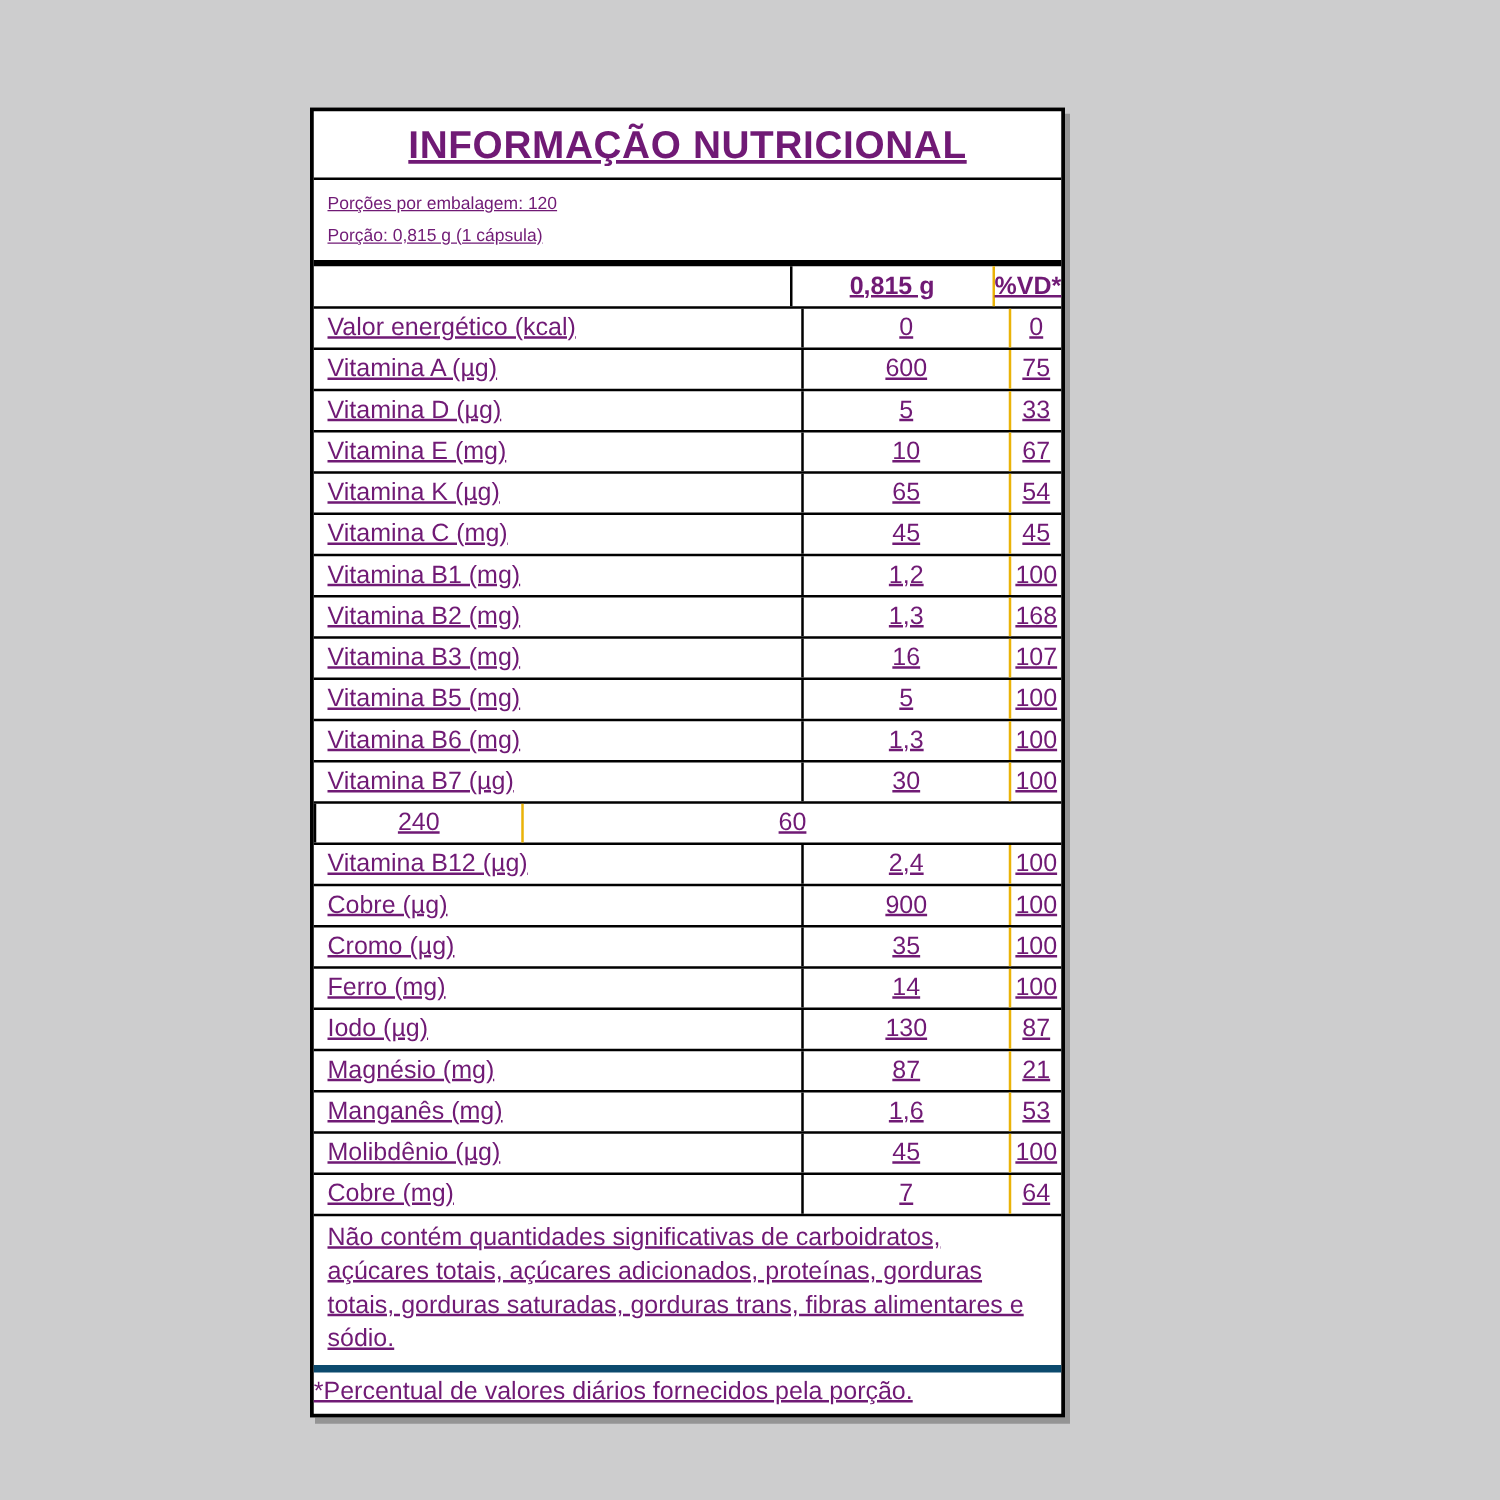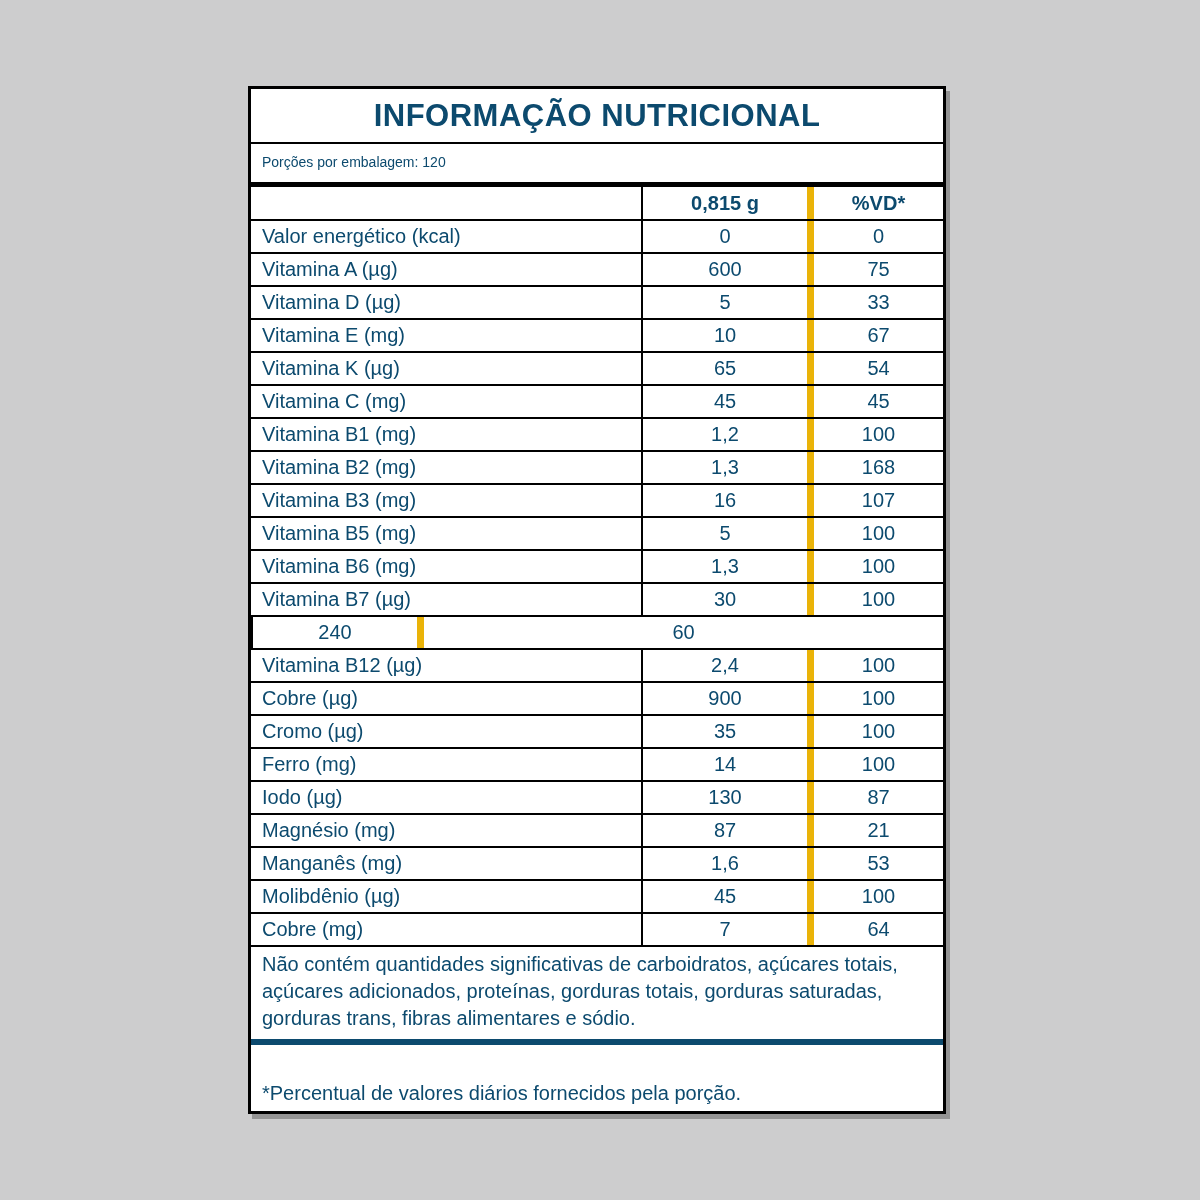--- a/index.html
+++ b/index.html
@@ -10,26 +10,27 @@
   }
   .page {
     position: relative;
     width: 1200px; height: 1200px;
     background: #cdcdce;
     overflow: hidden;
   }
   .label-card {
     position: absolute;
     left: 248px; top: 86px;
-    width: 698px;
+    width: 604px;
     box-sizing: border-box;
     background: #ffffff;
     border: 3px solid #000000;
     box-shadow: 4px 5px 0 rgba(0,0,0,0.28);
-    color: #0c4a6e;
+    color: #701a75;
+    text-decoration: underline;
   }
   .title {
     text-align: center;
     font-weight: bold;
     font-size: 31px;
     letter-spacing: 0.5px;
     padding: 9px 0 8px 0;
     border-bottom: 2px solid #000000;
   }
   .portions {
@@ -47,44 +48,44 @@
     font-size: 20px;
   }
   .row.header { height: 34px; font-weight: bold; }
   .cell {
     box-sizing: border-box;
     display: flex;
     align-items: center;
   }
   .cell.c-label { width: 390px; padding-left: 11px; }
   .cell.c-amt   { width: 166px; border-left: 2px solid #000000; justify-content: center; }
-  .cell.c-dv    { flex: 1;      border-left: 7px solid #eab308; justify-content: center; }
+  .cell.c-dv    { flex: 1;      border-left: 2px solid #eab308; justify-content: center; }
   .note {
     font-size: 20px;
     line-height: 27px;
     padding: 4px 12px 7px 11px;
     border-bottom: 6px solid #0c4a6e;
   }
   .footnote {
     font-size: 20px;
     line-height: 25px;
-    padding: 3px 10px 5px 11px;
-    margin-top: 33px;
+    padding: 3px 10px 5px 0;
   }
 </style>
 </head>
 <body>
 
 <div class="page">
   <div class="label-card">
 
     <div class="title">INFORMAÇÃO NUTRICIONAL</div>
 
     <div class="portions">
       <div>Porções por embalagem: 120</div>
+      <div>Porção: 0,815 g (1 cápsula)</div>
     </div>
 
     <div class="row header">
       <div class="cell c-label"></div>
       <div class="cell c-amt">0,815 g</div>
       <div class="cell c-dv">%VD*</div>
     </div>
 
     <div id="rows">
   <div class="row">

